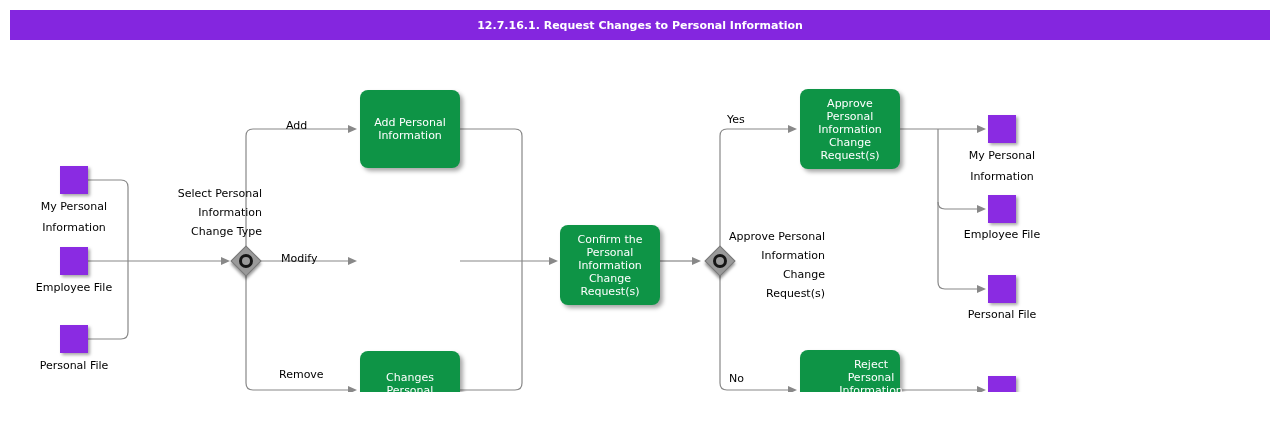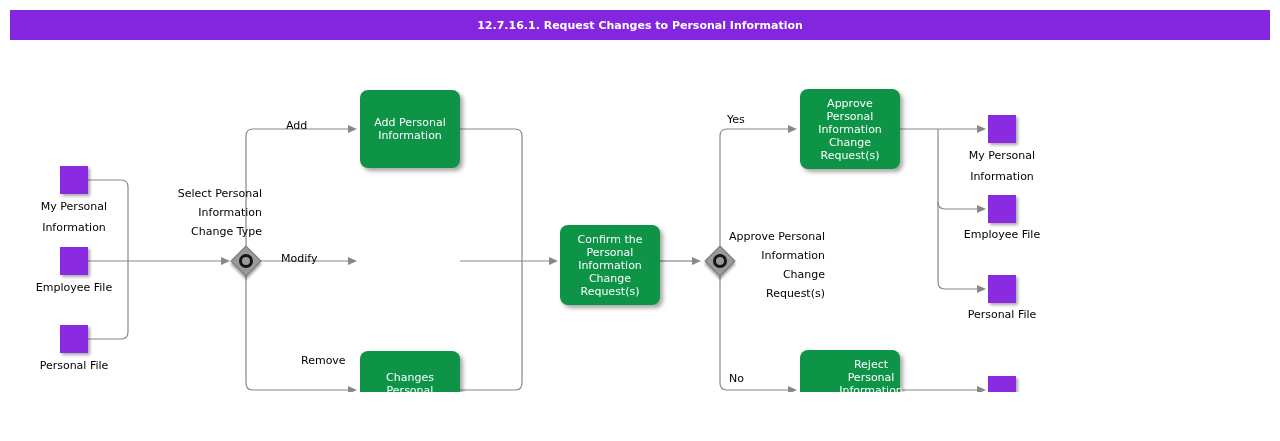--- a/index.html
+++ b/index.html
@@ -117,21 +117,21 @@
   <div class="artifact-label" style="left:14px;top:355px;">Personal File</div>
 
   <div class="gw-label" style="left:162px;top:184px;">Select Personal Information Change Type</div>
   <div class="gateway" style="left:231px;top:246px;">
     <div class="diamond"></div>
     <div class="ring"></div>
   </div>
 
   <div class="edge-label" style="left:286px;top:119px;text-align:right;">Add</div>
   <div class="edge-label" style="left:281px;top:252px;">Modify</div>
-  <div class="edge-label" style="left:279px;top:354px;margin-left:22px;">Remove</div>
+  <div class="edge-label" style="left:279px;top:368px;">Remove</div>
 
   <div class="task h78" style="left:360px;top:90px;">
     <span>Add Personal Information</span>
   </div>
   <div class="task h78" style="left:360px;top:351px;">
     <span>Changes Personal Information</span>
   </div>
 
   <div class="task h80" style="left:560px;top:225px;">
     <span>Confirm the Personal Information Change Request(s)</span>

